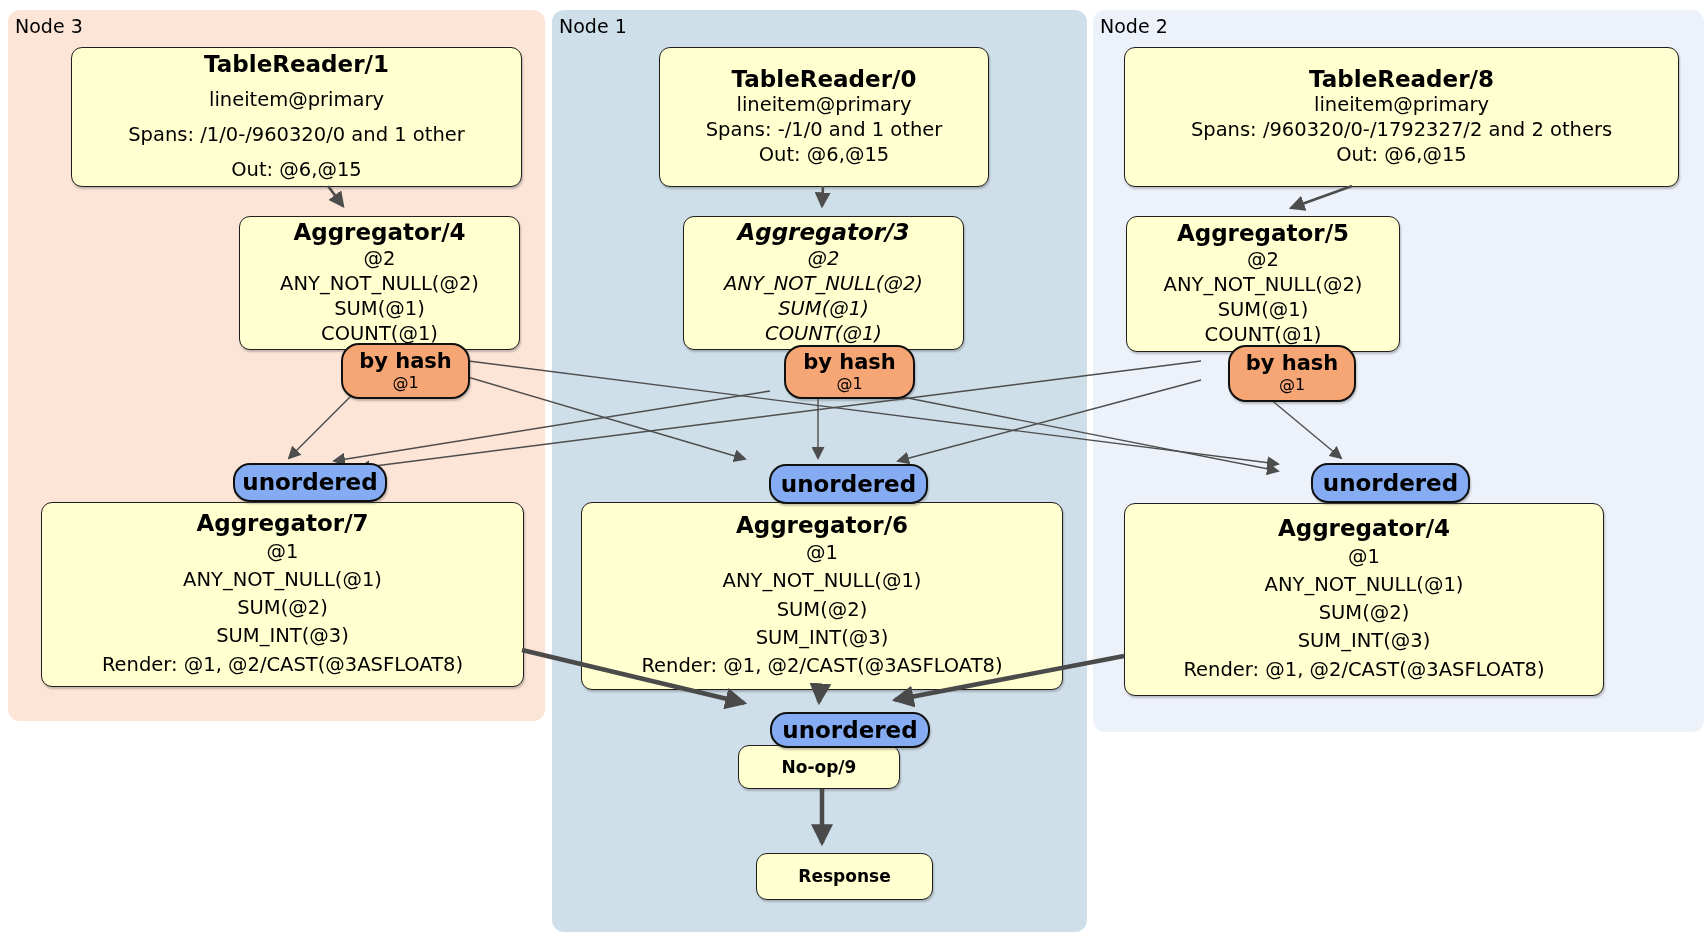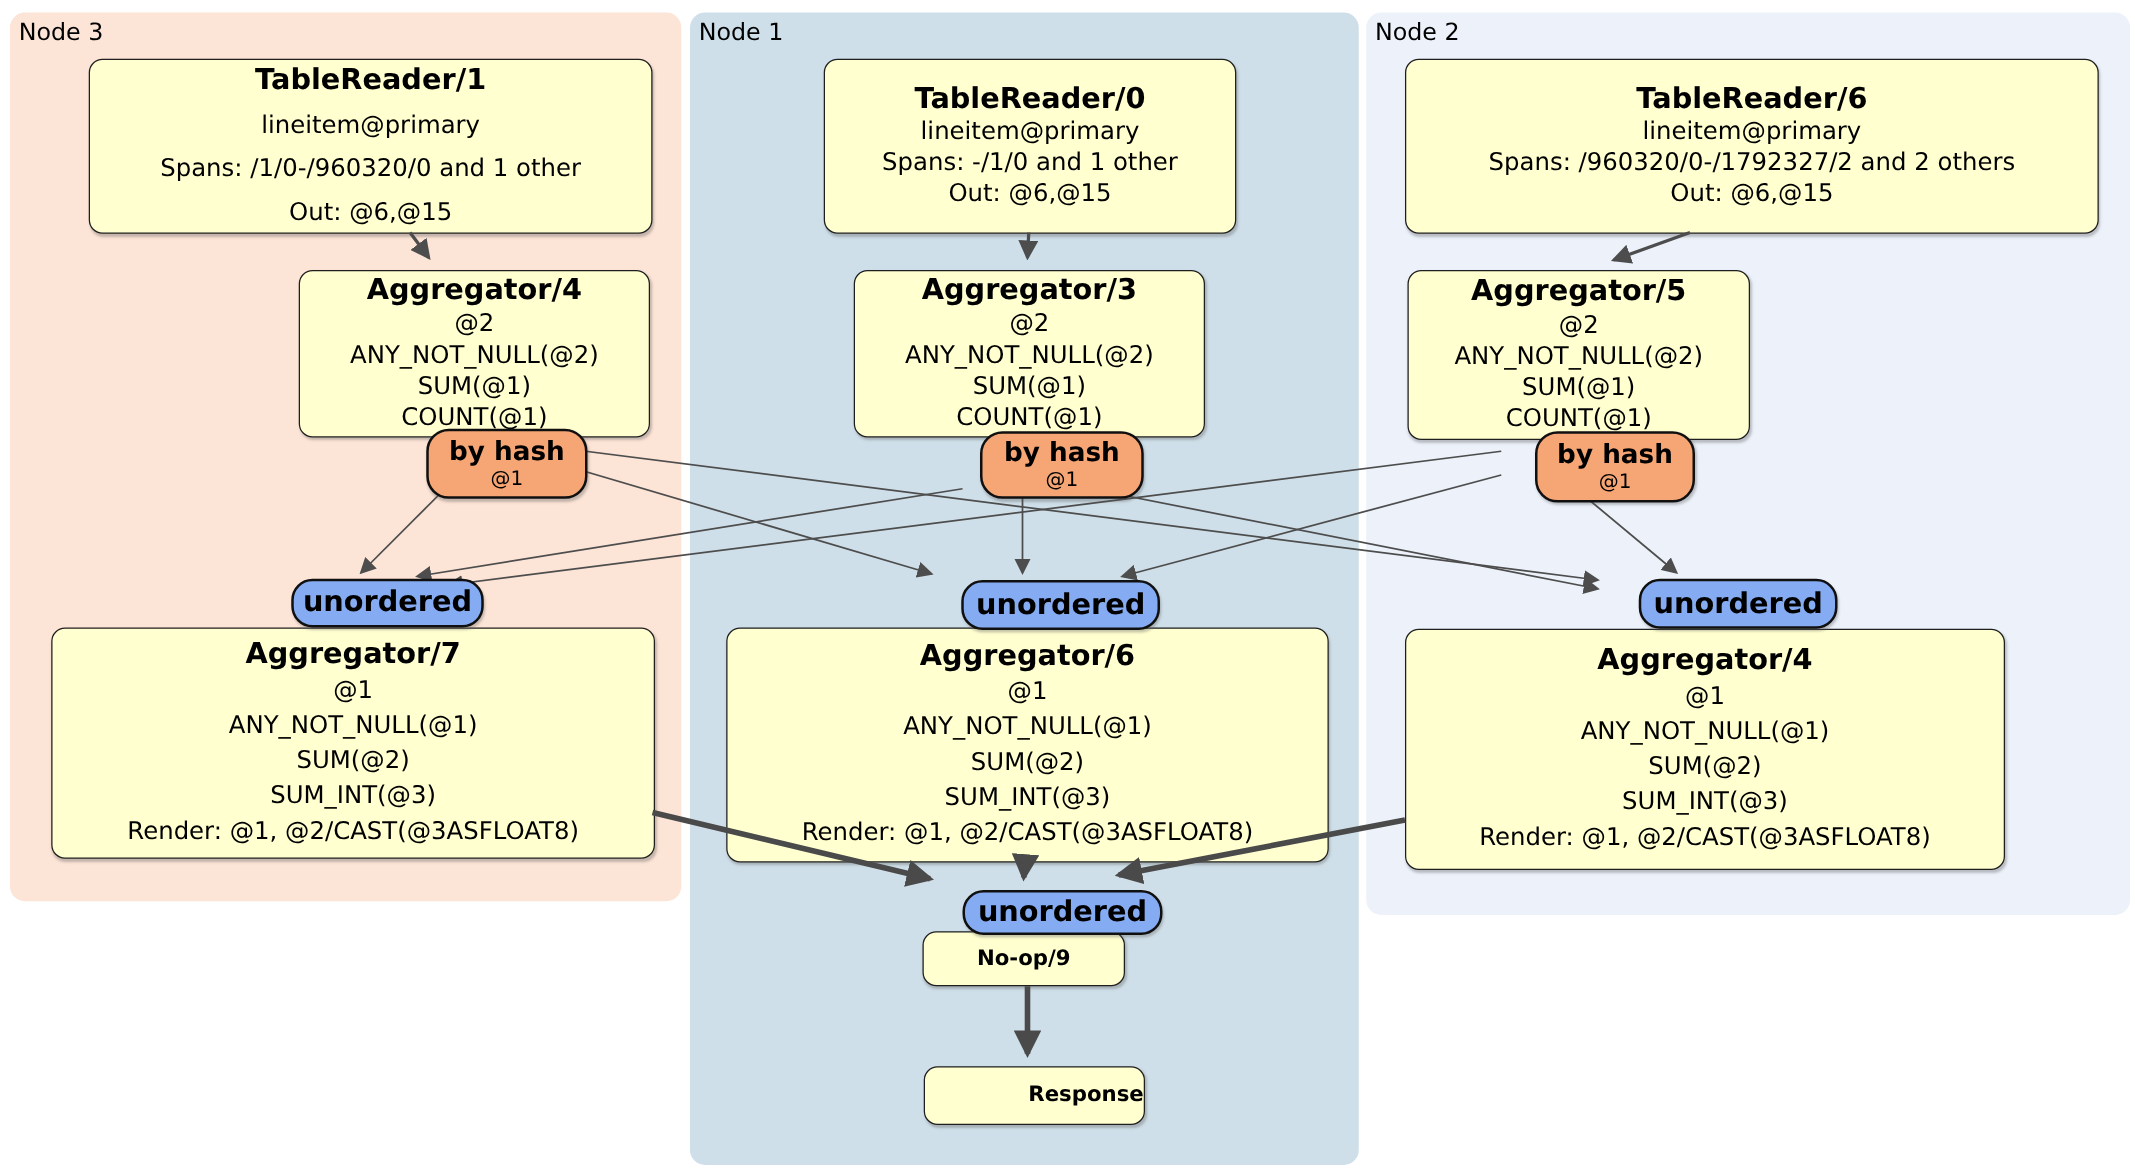--- a/index.html
+++ b/index.html
@@ -63,35 +63,35 @@
   </div>
 
   <div class="box" style="left:659px;top:47px;width:328px;height:138px;">
     <div class="t">TableReader/0</div>
     <div class="l">lineitem@primary</div>
     <div class="l">Spans: -/1/0 and 1 other</div>
     <div class="l">Out: @6,@15</div>
   </div>
 
   <div class="box" style="left:1124px;top:47px;width:553px;height:138px;">
-    <div class="t">TableReader/6</div>
+    <div class="t">TableReader/8</div>
     <div class="l">lineitem@primary</div>
     <div class="l">Spans: /960320/0-/1792327/2 and 2 others</div>
     <div class="l">Out: @6,@15</div>
   </div>
 
   <div class="box" style="left:239px;top:216px;width:279px;height:132px;">
     <div class="t">Aggregator/4</div>
     <div class="l">@2</div>
     <div class="l">ANY_NOT_NULL(@2)</div>
     <div class="l">SUM(@1)</div>
     <div class="l">COUNT(@1)</div>
   </div>
 
-  <div class="box" style="left:683px;top:216px;width:279px;height:132px;">
+  <div class="box" style="left:683px;top:216px;width:279px;height:132px;font-style:italic;">
     <div class="t">Aggregator/3</div>
     <div class="l">@2</div>
     <div class="l">ANY_NOT_NULL(@2)</div>
     <div class="l">SUM(@1)</div>
     <div class="l">COUNT(@1)</div>
   </div>
 
   <div class="box" style="left:1126px;top:216px;width:272px;height:134px;">
     <div class="t">Aggregator/5</div>
     <div class="l">@2</div>
@@ -124,21 +124,21 @@
     <div class="l">ANY_NOT_NULL(@1)</div>
     <div class="l">SUM(@2)</div>
     <div class="l">SUM_INT(@3)</div>
     <div class="l">Render: @1, @2/CAST(@3ASFLOAT8)</div>
   </div>
 
   <div class="box term" style="left:738px;top:745px;width:160px;height:42px;">
     <div class="t">No-op/9</div>
   </div>
 
-  <div class="box term" style="left:739px;top:853px;width:175px;height:45px;align-items:flex-end;">
+  <div class="box term" style="left:756px;top:853px;width:175px;height:45px;">
     <div class="t">Response</div>
   </div>
 
   <svg id="edges" viewBox="0 0 1708 940">
     <defs>
       <marker id="ah-s" markerUnits="userSpaceOnUse" markerWidth="13" markerHeight="13" viewBox="0 0 10 10" refX="8.5" refY="5" orient="auto">
         <path d="M0,0 L10,5 L0,10 z" fill="#4d4d4d"></path>
       </marker>
       <marker id="ah-m" markerUnits="userSpaceOnUse" markerWidth="16" markerHeight="16" viewBox="0 0 10 10" refX="8.5" refY="5" orient="auto">
         <path d="M0,0 L10,5 L0,10 z" fill="#4d4d4d"></path>

